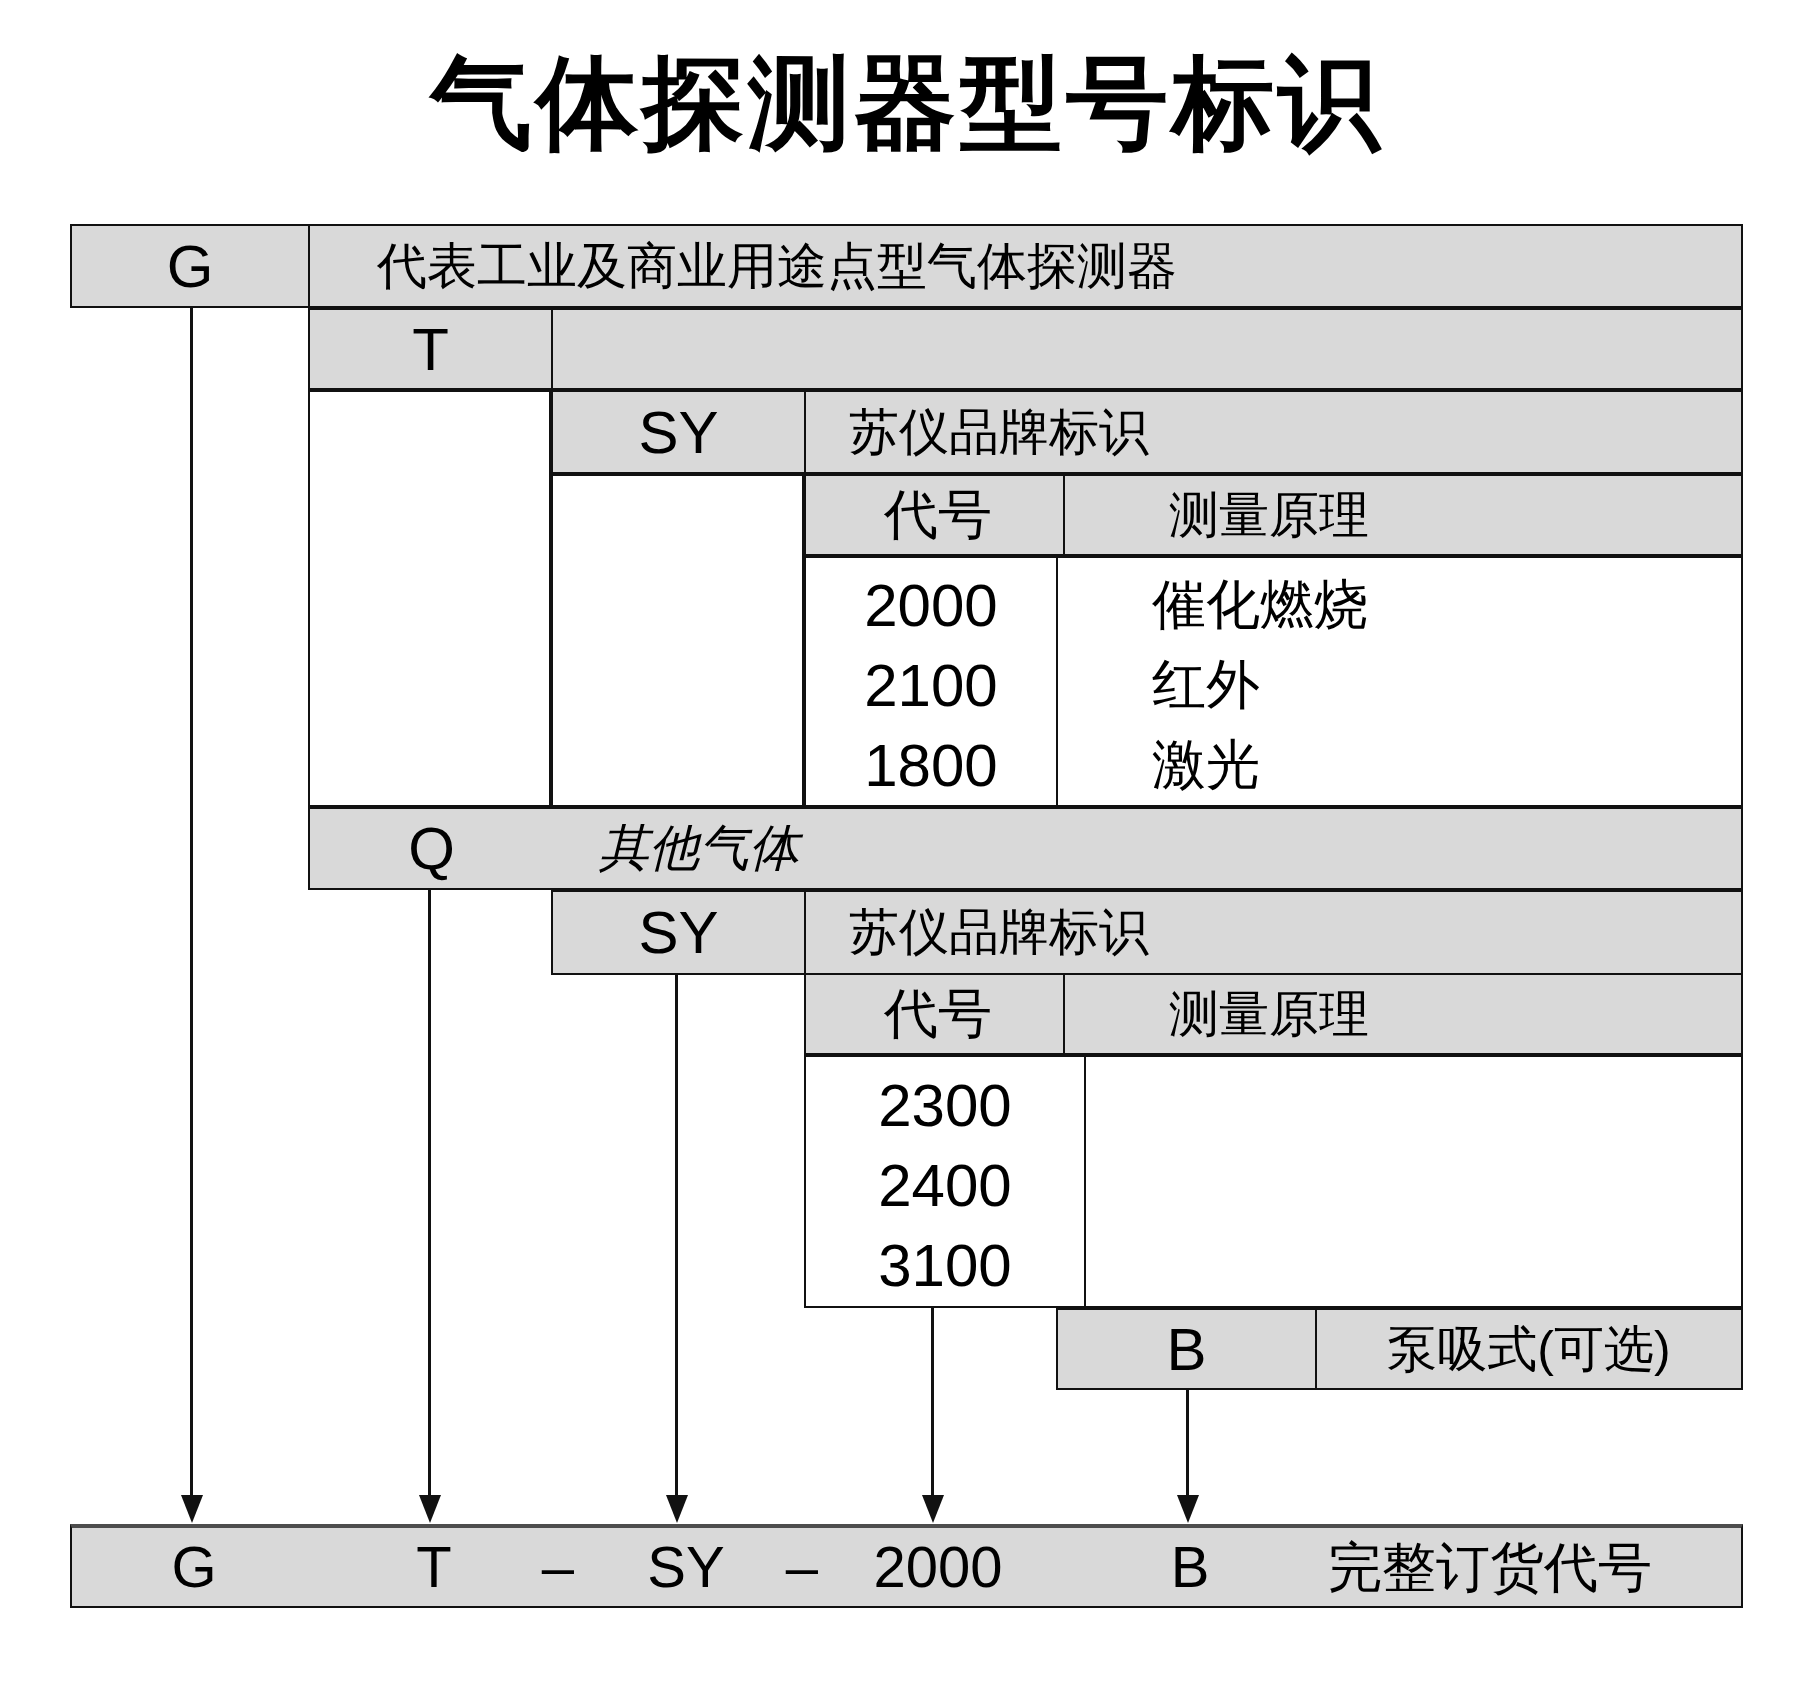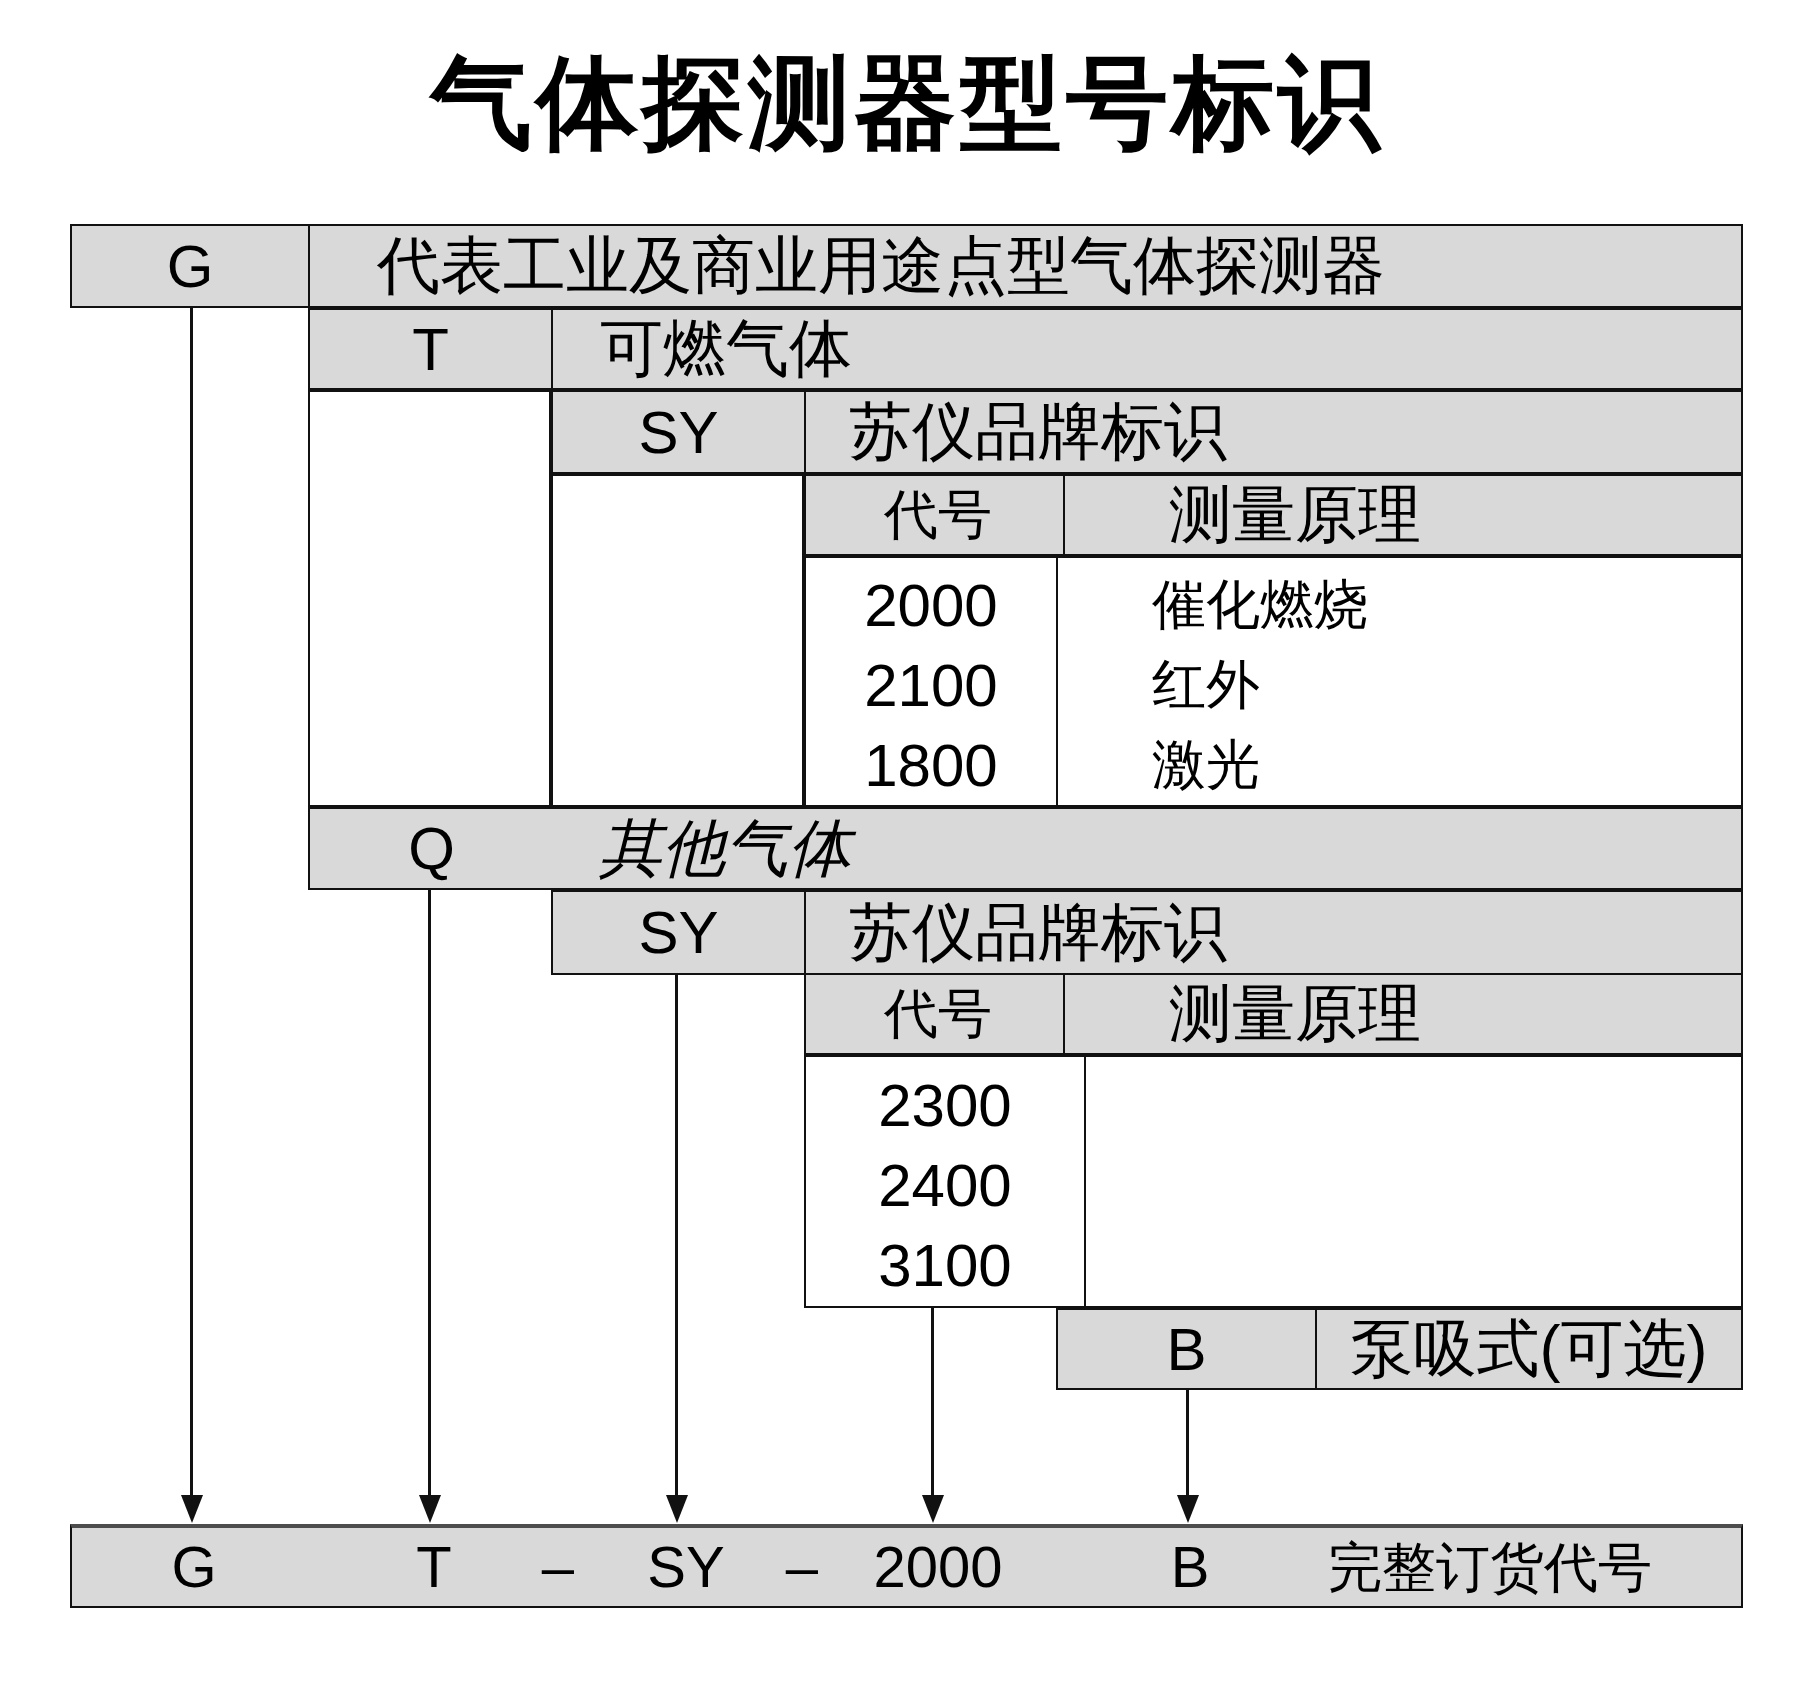--- a/index.html
+++ b/index.html
@@ -6,21 +6,21 @@
   #stage{position:relative;width:1814px;height:1692px;background:#ffffff;overflow:hidden;
          font-family:"Liberation Sans","DejaVu Sans",sans-serif;color:#000;}
   .title{position:absolute;left:0;top:28px;width:1814px;height:150px;line-height:150px;
          text-align:center;font-size:102px;font-weight:900;letter-spacing:4px;z-index:1;}
   .box{position:absolute;box-sizing:border-box;border:2px solid #111;background:#d9d9d9;
        display:flex;align-items:stretch;z-index:2;}
   .box.white{background:#ffffff;}
   .cell{display:flex;align-items:center;box-sizing:border-box;}
   .lbl{justify-content:center;font-size:60px;}
   .lbl.bordered{border-right:2px solid #111;}
-  .desc{flex:1;font-size:63px;border-radius:15px;}
+  .desc{flex:1;font-size:50px;border-radius:15px;}
   .hdrlbl{justify-content:center;font-size:54px;margin-left:7px;}
   .colnum{display:flex;flex-direction:column;box-sizing:border-box;border-right:2px solid #111;
           padding-top:8px;}
   .colnum .num{flex:1;display:flex;align-items:center;justify-content:center;font-size:60px;}
   .colp{flex:1;display:flex;flex-direction:column;box-sizing:border-box;padding-top:8px;font-family:Liberation Mono, monospace;}
   .colp .pr{flex:1;display:flex;align-items:center;padding-left:94px;font-size:54px;}
   .vline{position:absolute;width:3px;background:#111;z-index:0;}
   .ahead{position:absolute;width:0;height:0;border-left:11px solid transparent;
          border-right:11px solid transparent;border-top:28px solid #111;z-index:0;}
   .orderbox{position:absolute;box-sizing:border-box;left:70px;top:1524px;width:1673px;height:84px;
@@ -47,21 +47,20 @@
   <div class="ahead" style="left:922px;top:1495px;"></div>
   <div class="ahead" style="left:1177px;top:1495px;"></div>
 
   <div class="box" style="left:70px;top:224px;width:1673px;height:84px;">
     <div class="cell lbl bordered" style="width:238px;">G</div>
     <div class="cell desc" style="padding-left:67px;">代表工业及商业用途点型气体探测器</div>
   </div>
 
   <div class="box" style="left:308px;top:308px;width:1435px;height:82px;">
     <div class="cell lbl bordered" style="width:243px;">T</div>
-    <div class="cell desc" style="padding-left:47px;">可燃气体</div>
   </div>
 
   <div class="box white" style="left:308px;top:390px;width:243px;height:417px;"></div>
   <div class="box white" style="left:551px;top:474px;width:253px;height:333px;"></div>
 
   <div class="box" style="left:551px;top:390px;width:1192px;height:84px;">
     <div class="cell lbl bordered" style="width:253px;">SY</div>
     <div class="cell desc" style="padding-left:43px;">苏仪品牌标识</div>
   </div>
 

